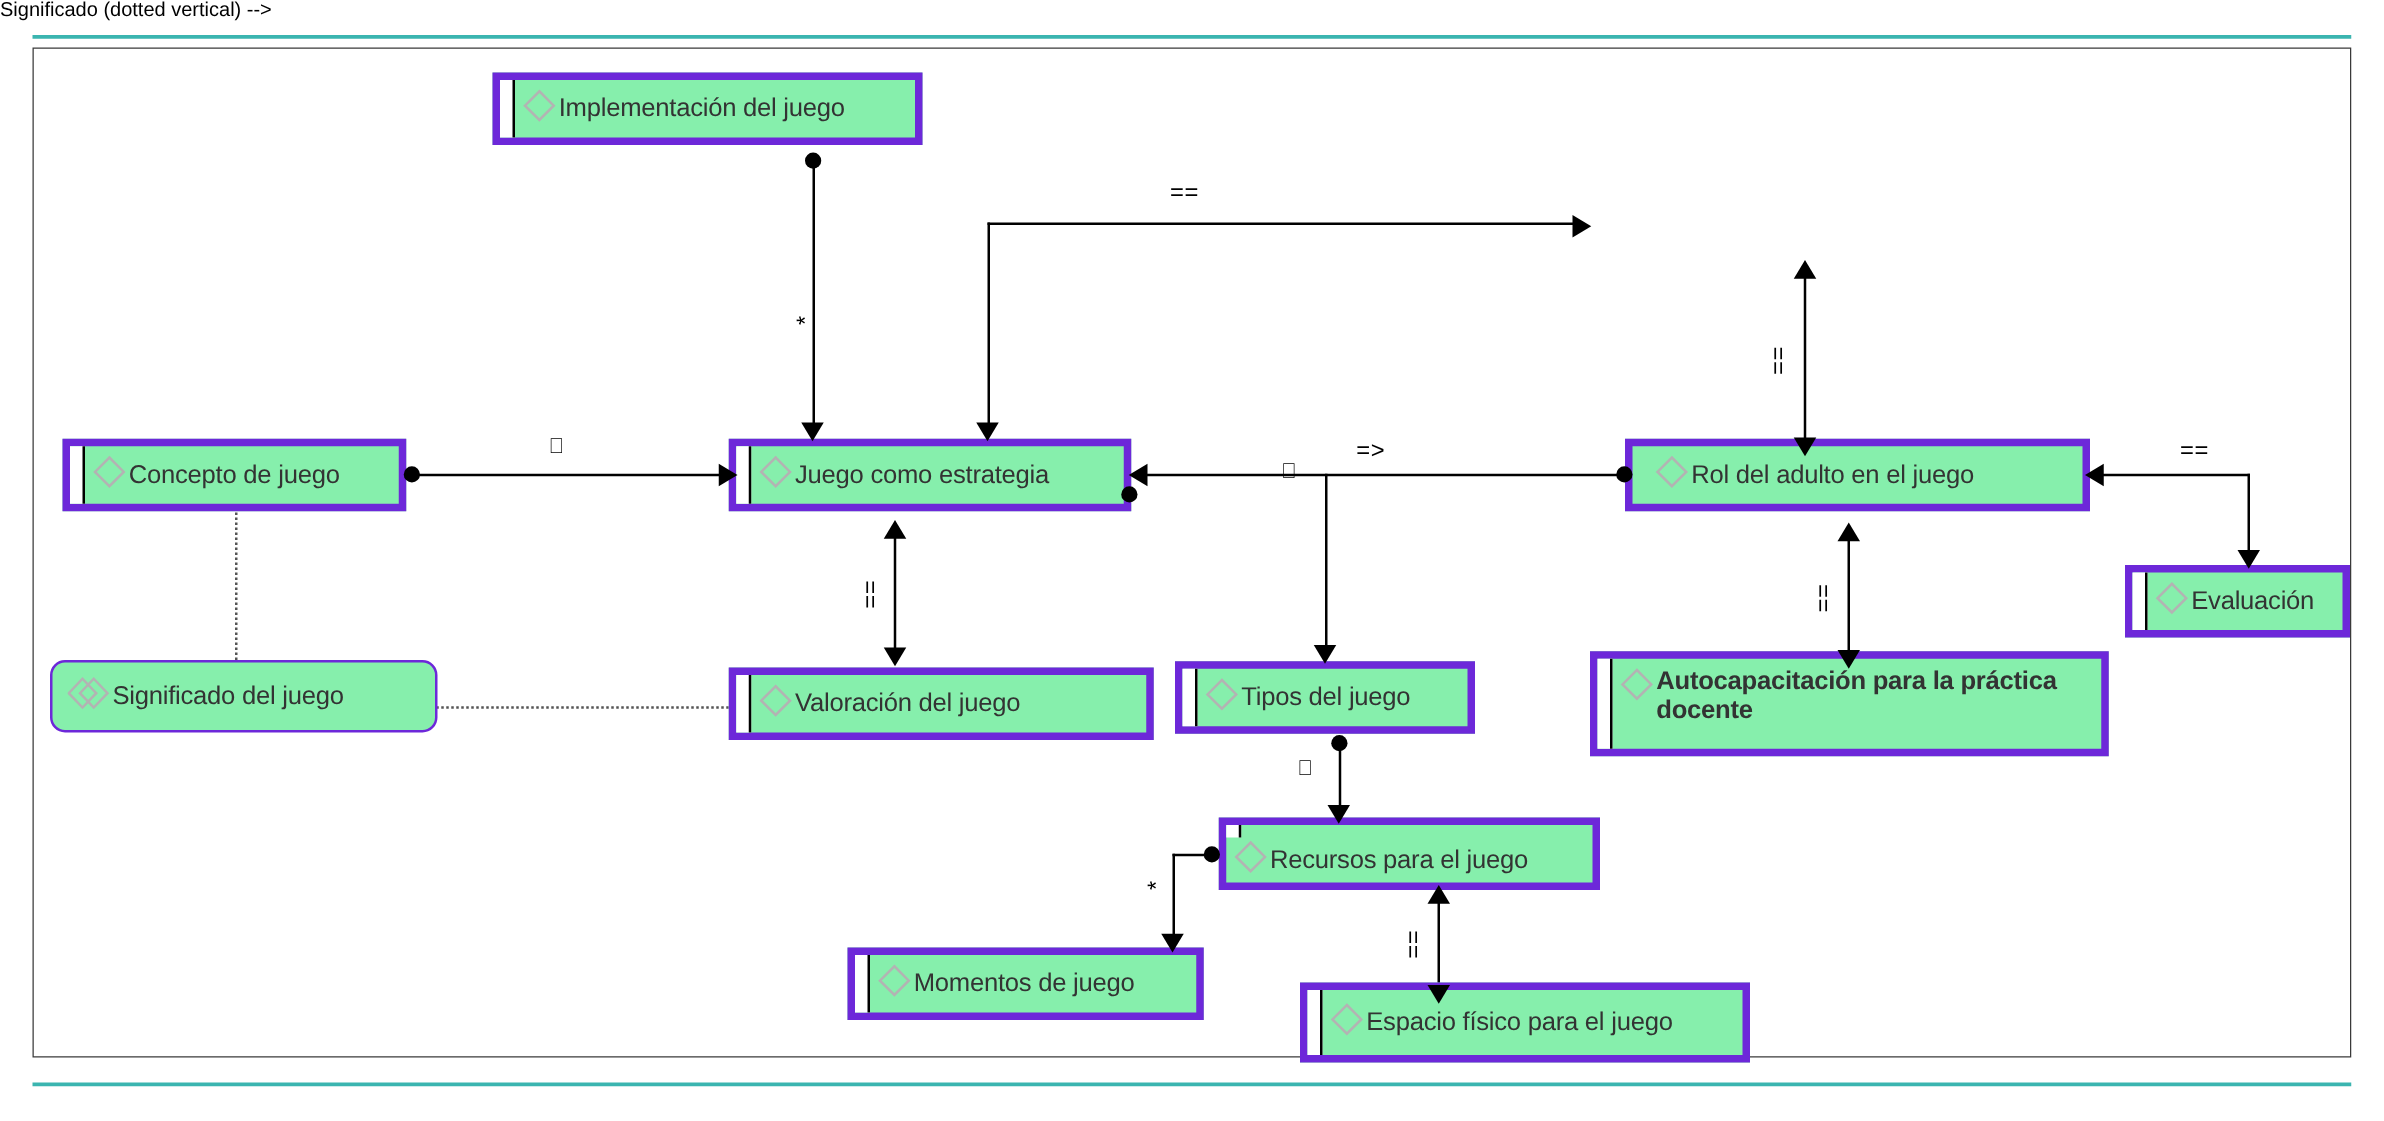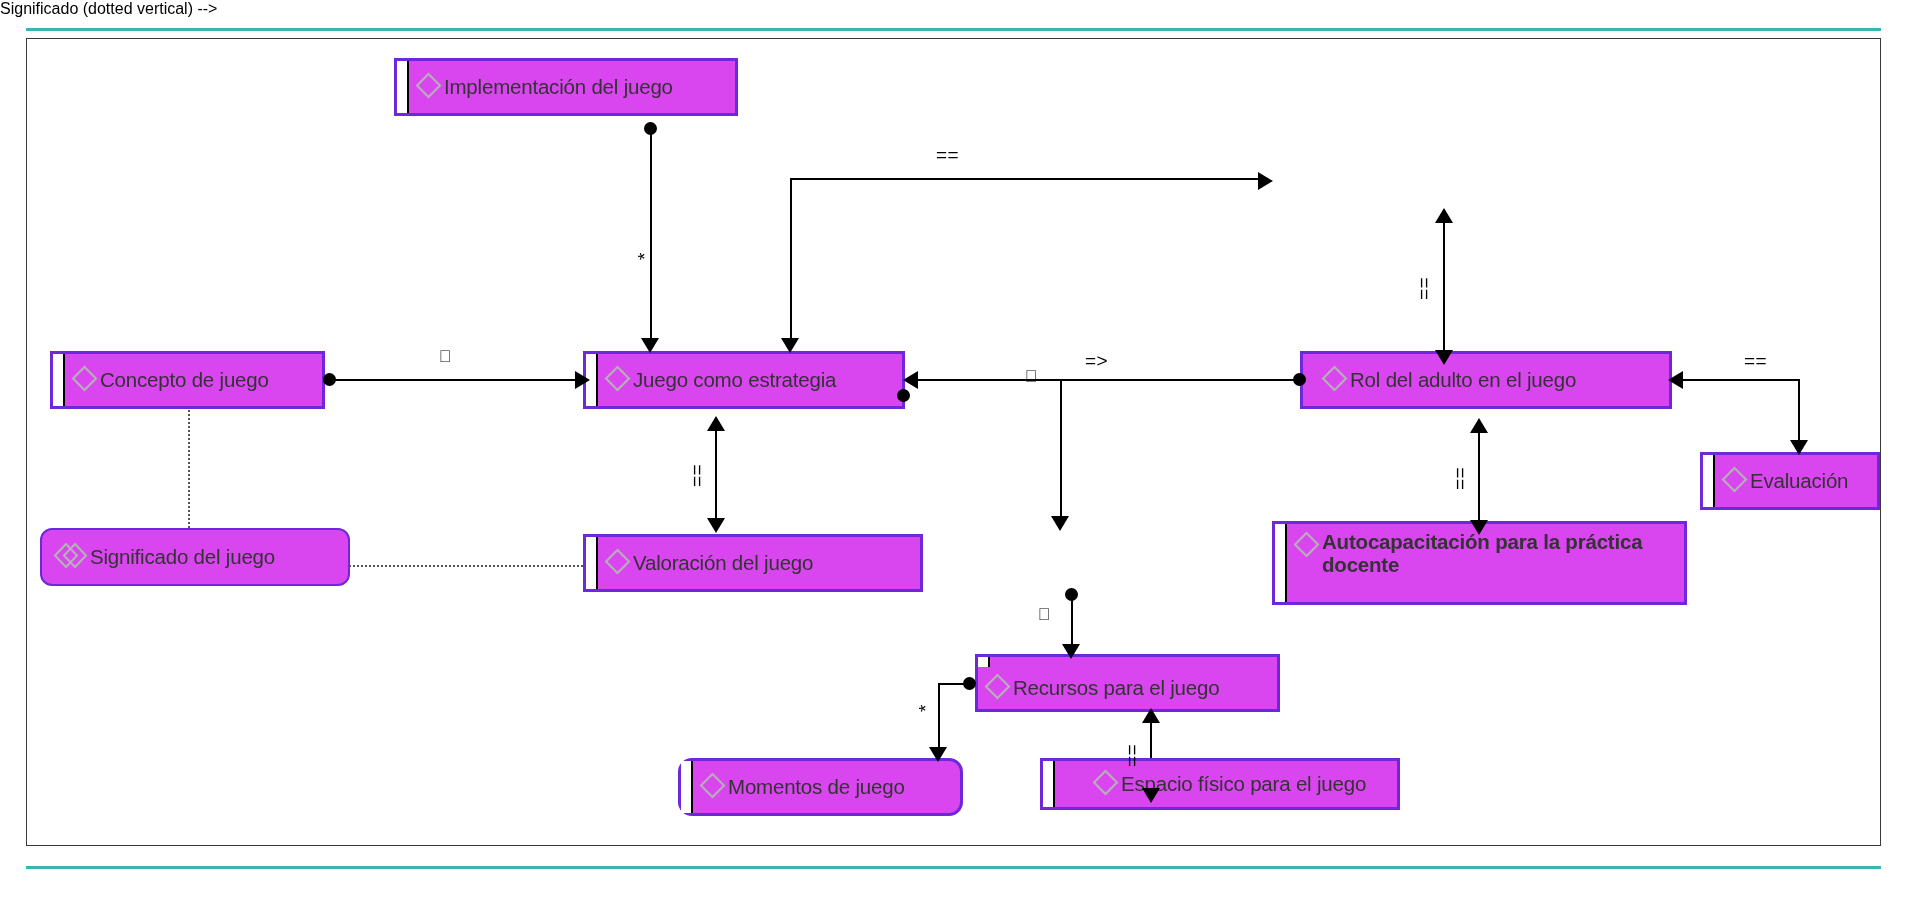--- a/index.html
+++ b/index.html
@@ -7,21 +7,21 @@
   #stage{position:relative;width:1907px;height:897px;background:#ffffff;overflow:hidden;}
 
   .rule{position:absolute;left:26px;width:1855px;height:3px;background:#3bb5b0;}
   .rule.top{top:28px;}
   .rule.bottom{top:866px;}
 
   .canvas-frame{position:absolute;left:26px;top:38px;width:1855px;height:808px;
                 border:1px solid #3a3a3a;background:#fff;box-sizing:border-box;}
 
   
-  .node{position:absolute;box-sizing:border-box;background:#d946ef;border:3px solid #6d28d9;
+  .node{position:absolute;box-sizing:border-box;background:#86efac;border:6px solid #6d28d9;
         display:flex;align-items:stretch;z-index:5;}
   .node .gutter{width:10px;border-right:2px solid #000;flex:0 0 10px;background:#fff;}
   .node .body{flex:1;display:flex;align-items:center;padding:0 8px 0 6px;}
   .node .ico{flex:0 0 auto;margin-right:2px;display:block;}
   .node .lbl{font-size:20.5px;color:#333;line-height:1.12;letter-spacing:-0.2px;
              white-space:pre-line;font-family:"Liberation Sans",sans-serif;}
 
   .node.rounded{border-radius:12px;border-width:2px;}
   .node.rounded .body{padding-left:12px;}
 
@@ -220,20 +220,31 @@
     <div class="body">
       <span class="ico">
         <svg width="27" height="27" viewBox="0 0 27 27">
             <polygon points="13.5,2 25,13.5 13.5,25 2,13.5" fill="none" stroke="#b3b3b3" stroke-width="2"></polygon>
           </svg>
       </span>
       <span class="lbl">Valoración del juego</span>
     </div>
   </div>
 
+  <div class="node" style="left:940px;top:529px;width:240px;height:58px;">
+    <div class="gutter"></div>
+    <div class="body">
+      <span class="ico">
+        <svg width="27" height="27" viewBox="0 0 27 27">
+            <polygon points="13.5,2 25,13.5 13.5,25 2,13.5" fill="none" stroke="#b3b3b3" stroke-width="2"></polygon>
+          </svg>
+      </span>
+      <span class="lbl">Tipos del juego</span>
+    </div>
+  </div>
 
   <div class="node" style="left:1272px;top:521px;width:415px;height:84px;font-weight:bold;">
     <div class="gutter"></div>
     <div class="body" style="align-items:flex-start;padding-top:7px;">
       <span class="ico">
         <svg width="27" height="27" viewBox="0 0 27 27">
             <polygon points="13.5,2 25,13.5 13.5,25 2,13.5" fill="none" stroke="#b3b3b3" stroke-width="2"></polygon>
           </svg>
       </span>
       <span class="lbl">Autocapacitación para la práctica
@@ -246,33 +257,33 @@
     <div class="body">
       <span class="ico">
         <svg width="27" height="27" viewBox="0 0 27 27">
             <polygon points="13.5,2 25,13.5 13.5,25 2,13.5" fill="none" stroke="#b3b3b3" stroke-width="2"></polygon>
           </svg>
       </span>
       <span class="lbl">Recursos para el juego</span>
     </div>
   </div>
 
-  <div class="node" style="left:678px;top:758px;width:285px;height:58px;border-radius:14px;">
+  <div class="node" style="left:678px;top:758px;width:285px;height:58px;">
     <div class="gutter"></div>
     <div class="body">
       <span class="ico">
         <svg width="27" height="27" viewBox="0 0 27 27">
             <polygon points="13.5,2 25,13.5 13.5,25 2,13.5" fill="none" stroke="#b3b3b3" stroke-width="2"></polygon>
           </svg>
       </span>
       <span class="lbl">Momentos de juego</span>
     </div>
   </div>
 
-  <div class="node" style="left:1040px;top:758px;width:360px;height:52px;gap:31px;">
+  <div class="node" style="left:1040px;top:786px;width:360px;height:64px;">
     <div class="gutter"></div>
     <div class="body">
       <span class="ico">
         <svg width="27" height="27" viewBox="0 0 27 27">
             <polygon points="13.5,2 25,13.5 13.5,25 2,13.5" fill="none" stroke="#b3b3b3" stroke-width="2"></polygon>
           </svg>
       </span>
       <span class="lbl">Espacio físico para el juego</span>
     </div>
   </div>

